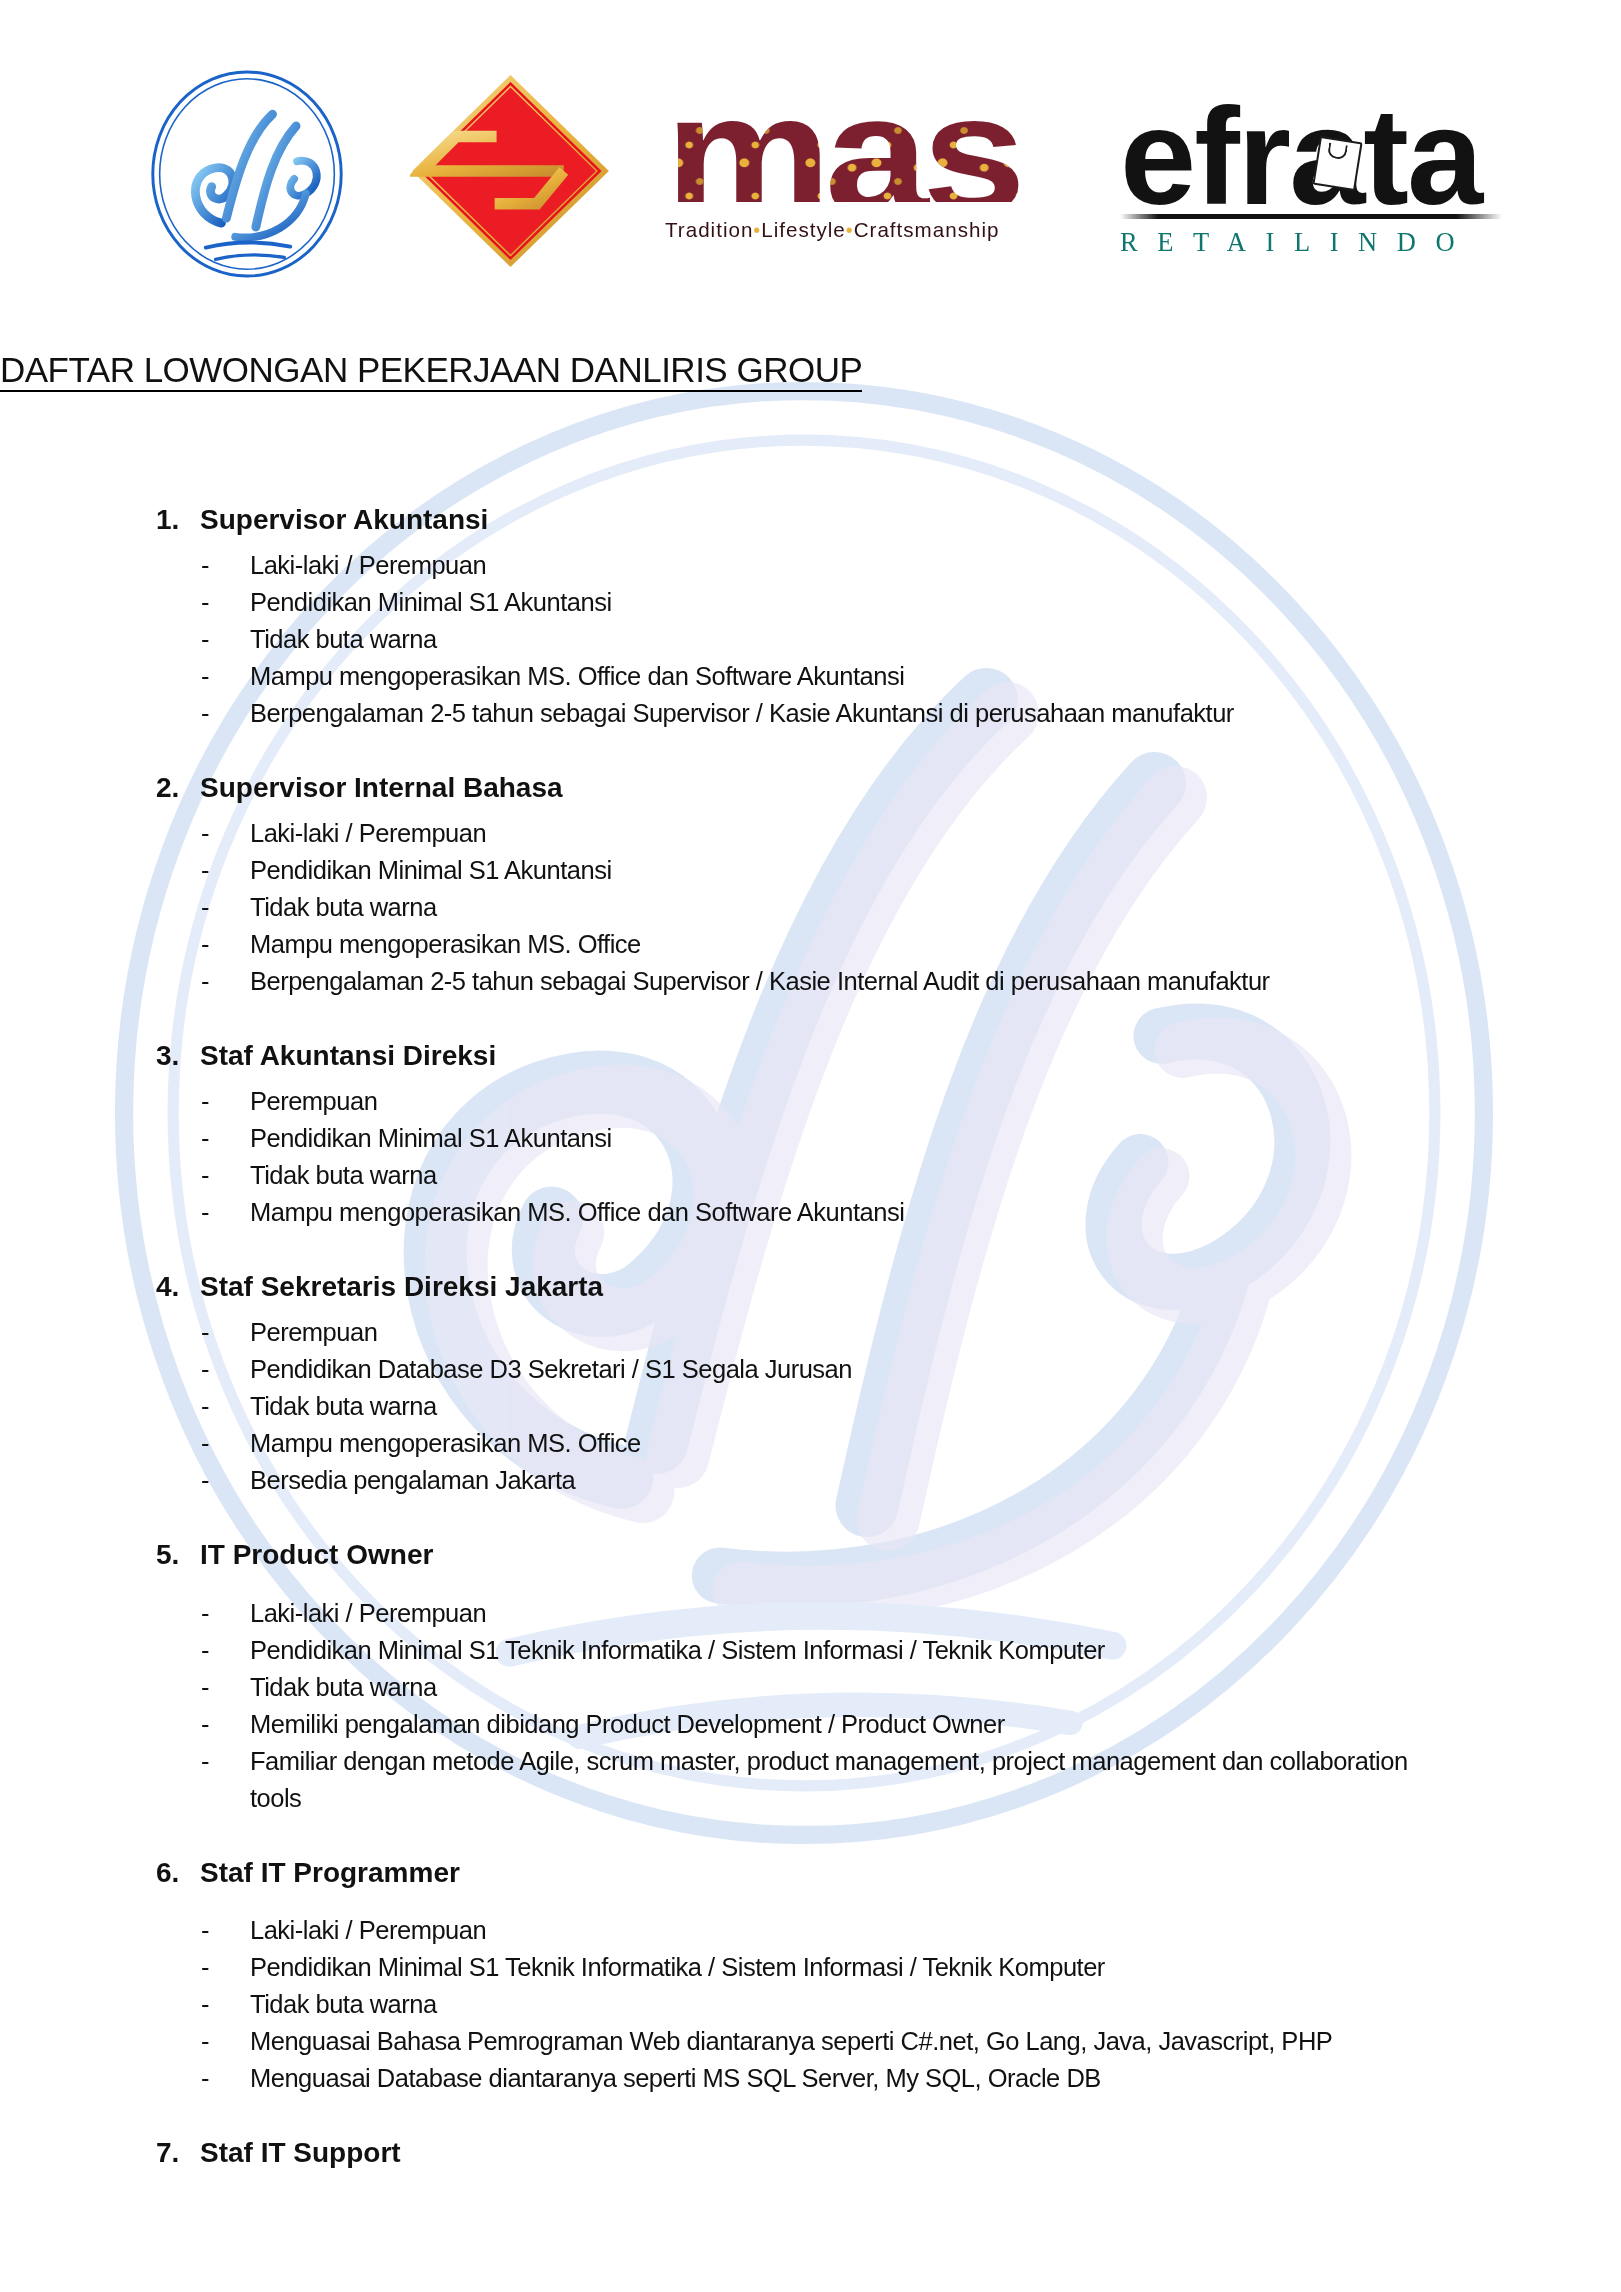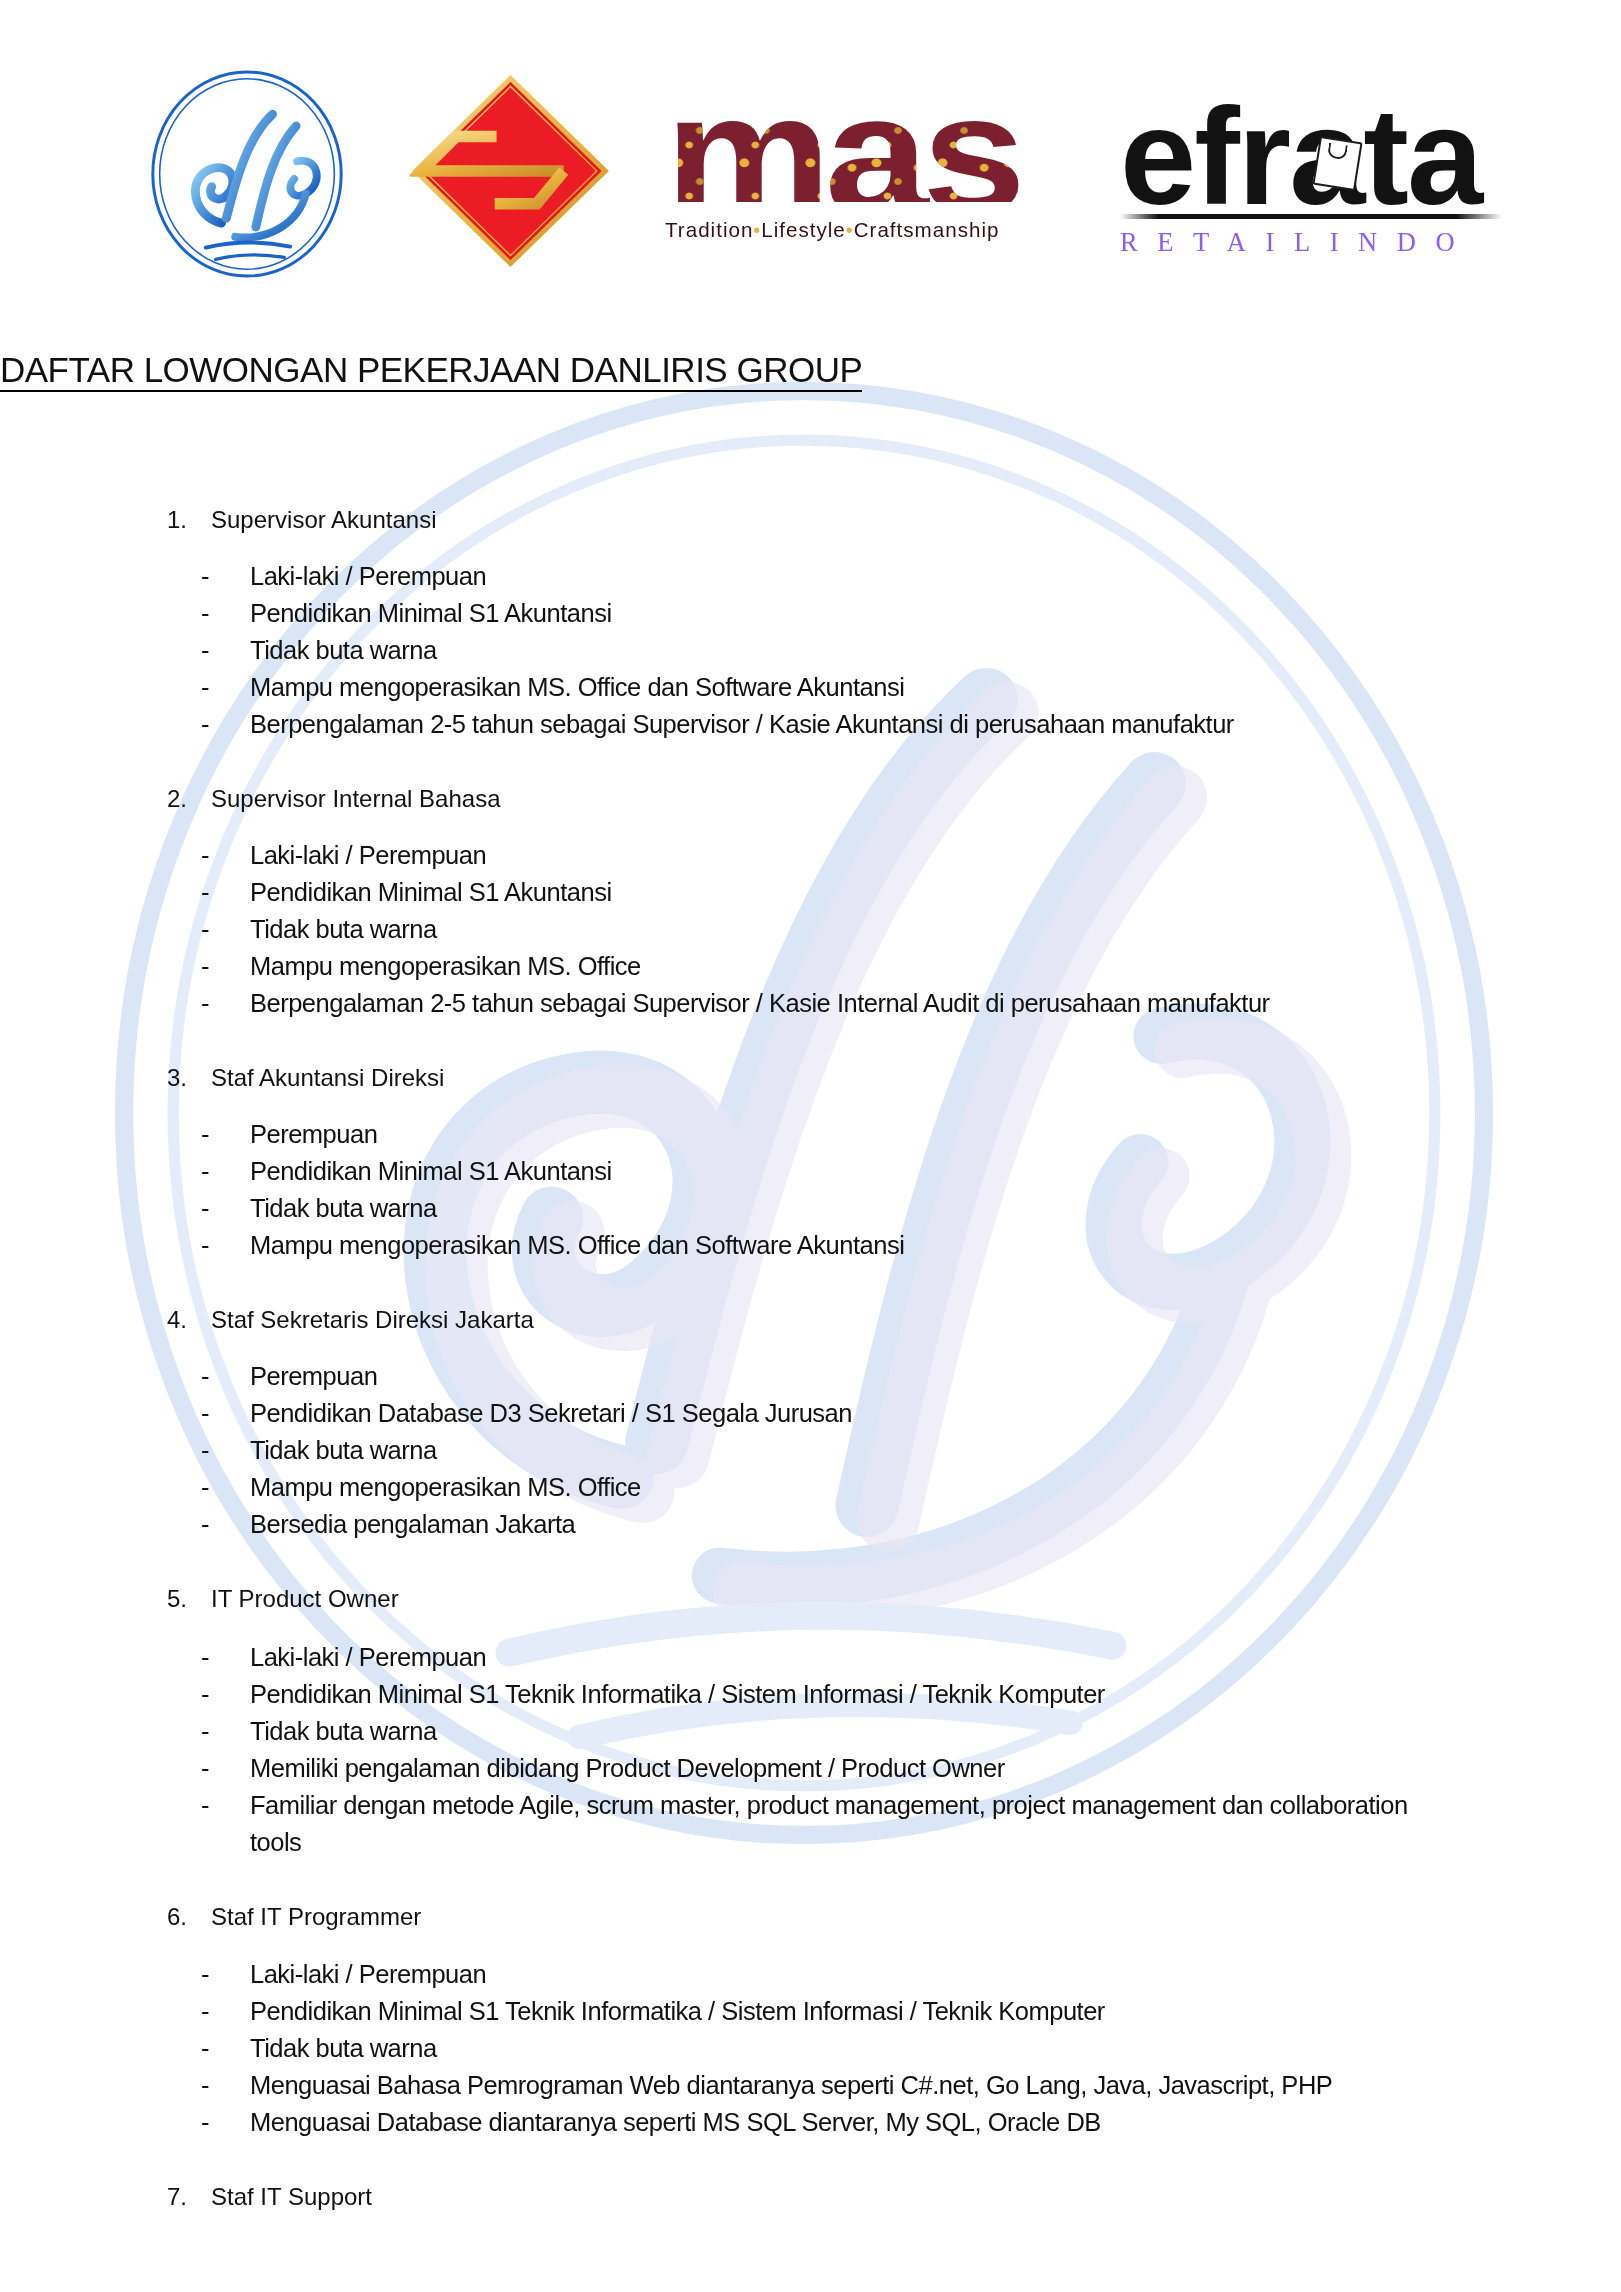--- a/index.html
+++ b/index.html
@@ -60,32 +60,32 @@
   .bag::before{
     content:"";position:absolute;left:7.8px;top:2.9px;width:15.7px;height:12.7px;
     border:2.9px solid #1c1c1c;border-top:none;border-radius:0 0 8.8px 8.8px;
   }
   .efrata-rule{
     height:4.9px;margin-top:11.8px;width:100%;
     background:linear-gradient(90deg, rgba(0,0,0,0) 0%, #111 10%, #111 88%, rgba(0,0,0,0) 100%);
   }
   .efrata-sub{
     font-family:"Liberation Serif",serif;
-    font-size:26.5px;letter-spacing:19.6px;margin-top:8.8px;color:#8b5cf6;white-space:nowrap;
+    font-size:26.5px;letter-spacing:19.6px;margin-top:8.8px;color:#0f766e;white-space:nowrap;
   }
   
   h1.doc-title{
     margin:65px 0 0 0;text-align:left;
     font-size:35px;font-weight:400;letter-spacing:-0.5px;
   }
   h1.doc-title span{border-bottom:2.9px solid #000;padding-bottom:1px;}
   
   main{margin-top:107px;padding-left:151px;}
   section.job h2{
-    margin:16px;font-size:24px;font-weight:400;line-height:45px;letter-spacing:0;
+    margin:5px;font-size:28px;font-weight:700;line-height:45px;letter-spacing:0;
   }
   section.job h2 .num{display:inline-block;width:44px;}
   section.job ul{
     list-style:none;margin:0;padding:0 0 0 50px;width:1215px;
   }
   section.job.spaced ul{margin-top:17.6px;}
   section.job li{
     position:relative;padding-left:49px;
     font-size:25.5px;line-height:37px;letter-spacing:-0.5px;
   }

